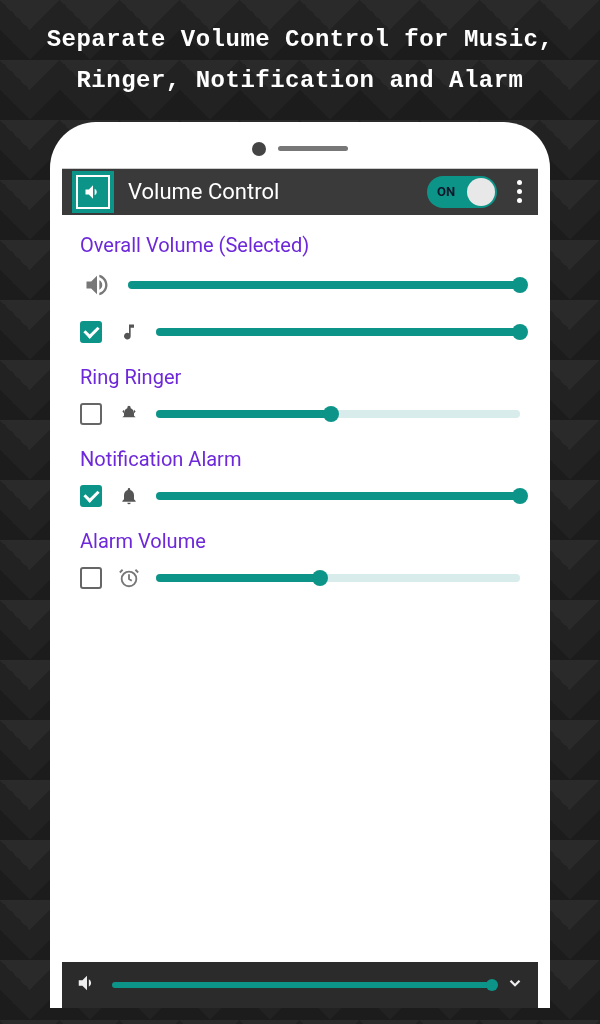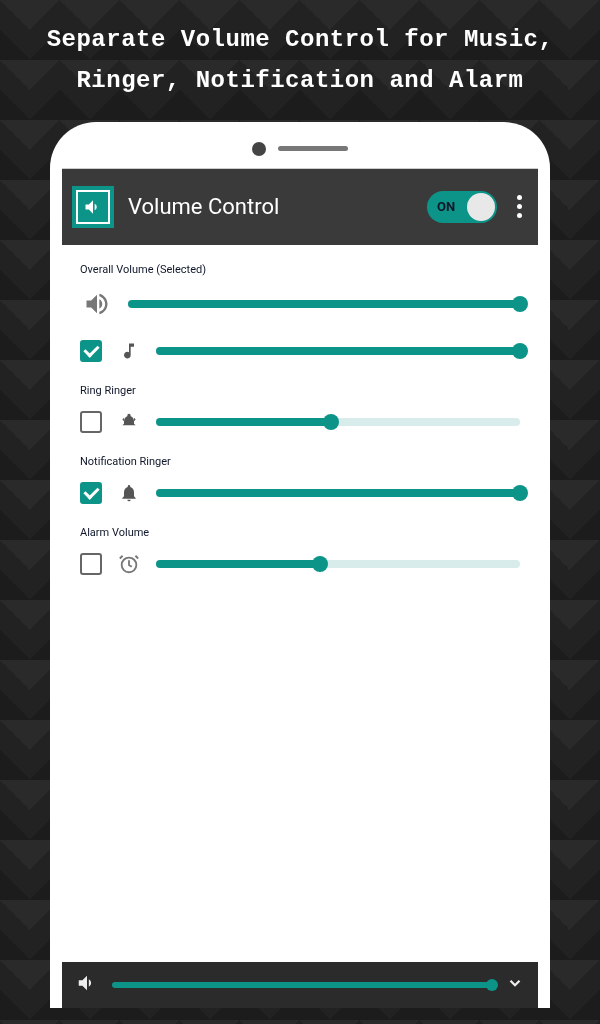--- a/index.html
+++ b/index.html
@@ -50,21 +50,21 @@
   .screen {
     border-top: 1px solid #ccc;
     width: 100%;
     height: 840px;
     display: flex;
     flex-direction: column;
     background: #fff;
   }
   .appbar {
     background: #3a3a3a;
-    height: 76px;
+    height: 46px;
     display: flex;
     align-items: center;
     padding: 12px 10px;
     gap: 14px;
     color: #fff;
   }
   .app-icon {
     width: 42px; height: 42px;
     background: #fff;
     border: 4px solid #0d9488;
@@ -84,21 +84,21 @@
   .toggle-knob {
     position: absolute; right: 2px; top: 2px;
     width: 28px; height: 28px; background: #e8e8e8; border-radius: 50%;
   }
   .dots { display: flex; flex-direction: column; gap: 4px; padding: 0 6px; cursor: pointer; }
   .dots span { width: 5px; height: 5px; background: #fff; border-radius: 50%; }
   .content {
     flex: 1; padding: 18px 18px 0; overflow: hidden;
   }
   .vol-section { margin-bottom: 22px; }
-  .vol-label { font-size: 11px; color: #0f172a; margin-bottom: 14px; }
+  .vol-label { font-size: 20px; color: #6d28d9; margin-bottom: 14px; }
   .vol-row { display: flex; align-items: center; gap: 14px; }
   .chk {
     width: 22px; height: 22px; border: 2.5px solid #666; border-radius: 3px;
     display: flex; align-items: center; justify-content: center; cursor: pointer;
     flex-shrink: 0;
   }
   .chk.checked { background: #0d9488; border-color: #0d9488; }
   .chk.checked::after {
     content: ""; width: 6px; height: 11px; border: solid #fff;
     border-width: 0 3px 3px 0; transform: rotate(45deg) translate(-1px,-1px);
@@ -209,21 +209,21 @@
           </span>
           <div class="slider">
             <div class="slider-fill" style="width: 48%;">
                 <div class="slider-thumb"></div>
               </div>
           </div>
         </div>
       </div>
 
       <div class="vol-section">
-        <div class="vol-label">Notification Ringer</div>
+        <div class="vol-label">Notification Alarm</div>
         <div class="vol-row">
           <div class="chk checked"></div>
           <span class="vol-icon">
             <svg width="20" height="22" viewBox="0 0 24 24">
                 <path fill="#555" d="M12 22a2 2 0 002-2h-4a2 2 0 002 2zm6-6v-5c0-3.07-1.63-5.64-4.5-6.32V4a1.5 1.5 0 00-3 0v.68C7.64 5.36 6 7.92 6 11v5l-2 2v1h16v-1l-2-2z"></path>
               </svg>
           </span>
           <div class="slider">
             <div class="slider-fill" style="width: 100%;">
                 <div class="slider-thumb"></div>

